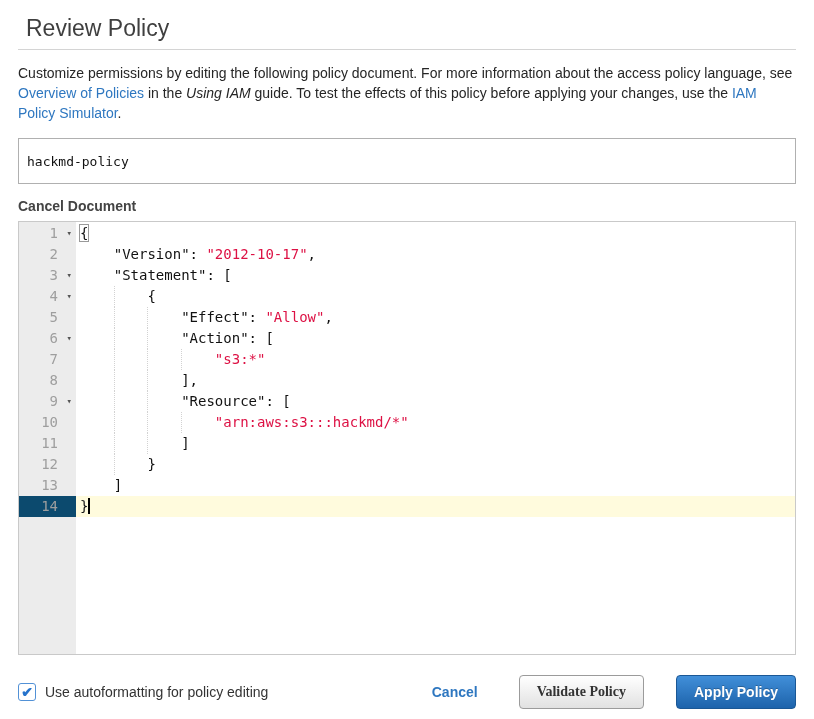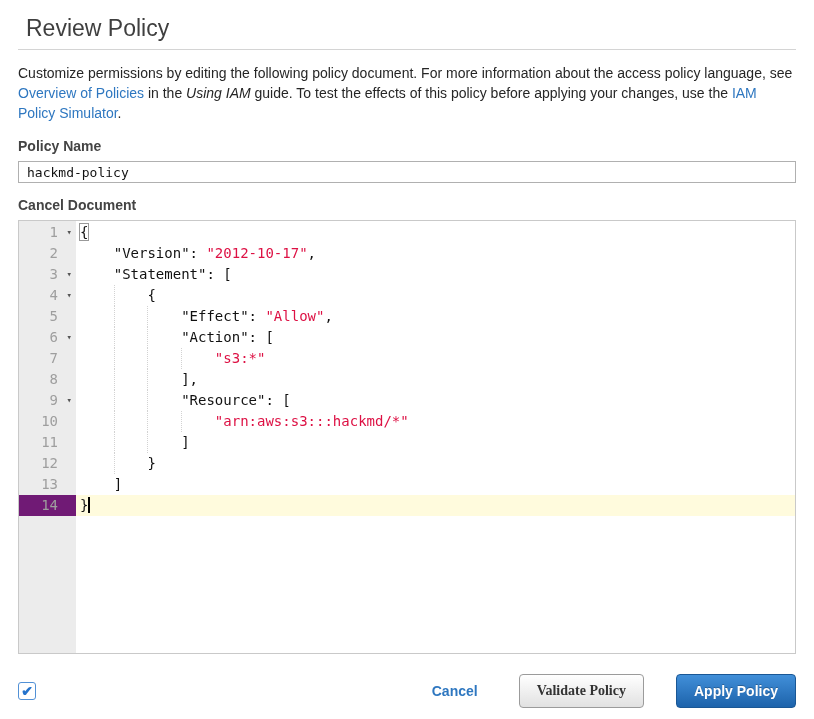--- a/index.html
+++ b/index.html
@@ -23,21 +23,21 @@
   p.intro a { color: #2e77c0; text-decoration: none; cursor: pointer; text-align: right; }
   p.intro em { font-style: italic; }
 
   .field-label {
     display: block; font-size: 14px; font-weight: bold; color: #444;
     margin: 0 0 7px 0;
   }
 
   .policy-name-input {
     display: block; width: 100%; box-sizing: border-box;
-    height: 22px; margin: 0 0 14px 0;
+    height: 46px; margin: 0 0 14px 0;
     border: 1px solid #b0b0b0; border-radius: 0;
     padding: 0 8px;
     font-family: "DejaVu Sans Mono", monospace;
     font-size: 13px; color: #111; background: #fff;
     outline: none;
   }
 
   
   .editor {
     display: flex; height: 434px; box-sizing: border-box;
@@ -50,21 +50,21 @@
   .gutter {
     width: 57px; flex: 0 0 57px; background: #ececec;
     padding-top: 1px; box-sizing: border-box;
     user-select: none;
   }
   .gutter-cell {
     position: relative; height: 21px; line-height: 21px;
     text-align: right; padding-right: 18px; box-sizing: border-box;
     color: #9e9e9e; font-size: 14px;
   }
-  .gutter-cell.active { background: #701a75; }
+  .gutter-cell.active { background: #0c4a6e; }
   .gutter-cell .fold {
     position: absolute; right: 4px; top: 0;
     font-size: 9px; line-height: 21px; color: #555; cursor: pointer;
   }
   .code-area { flex: 1 1 auto; padding-top: 1px; overflow: hidden; }
   .code-line {
     position: relative; height: 21px; line-height: 21px;
     white-space: pre; padding-left: 4px; color: #111;
   }
   .code-line.active { background: #fffbdd; }
@@ -125,21 +125,20 @@
 </head>
 <body>
 
 <div class="page">
 
   <h1 class="page-title">Review Policy</h1>
   <hr class="title-rule">
 
   <p class="intro"><span>Customize permissions by editing the following policy document. For more information about the access policy language, see </span><a>Overview of Policies</a><span> in the </span><em>Using IAM</em><span> guide. To test the effects of this policy before applying your changes, use the </span><a>IAM Policy Simulator</a><span>.</span></p>
 
-  <label class="field-label">Policy Name</label>
   <input class="policy-name-input" type="text" value="hackmd-policy" style="">
 
   <label class="field-label">Cancel Document</label>
 
   <div class="editor">
     <div class="gutter">
         <div class="gutter-cell"><span>1</span><span class="fold">▾</span></div>
         <div class="gutter-cell"><span>2</span></div>
         <div class="gutter-cell"><span>3</span><span class="fold">▾</span></div>
         <div class="gutter-cell"><span>4</span><span class="fold">▾</span></div>
@@ -170,20 +169,21 @@
         <div class="code-line"><span class="tok-plain">    ]</span></div>
         <div class="code-line active"><span class="tok-plain">}</span><span class="cursor"></span></div>
       </div>
   </div>
 
   <div class="footer">
     <div class="autoformat">
       <span class="checkbox checked">
         <span class="check">✔</span>
       </span>
+      <span class="autoformat-label">Use autoformatting for policy editing</span>
     </div>
     <div class="actions">
       <a class="cancel-link">Cancel</a>
       <button class="btn btn-secondary">Validate Policy</button>
       <button class="btn btn-primary">Apply Policy</button>
     </div>
   </div>
 
 </div>
 

